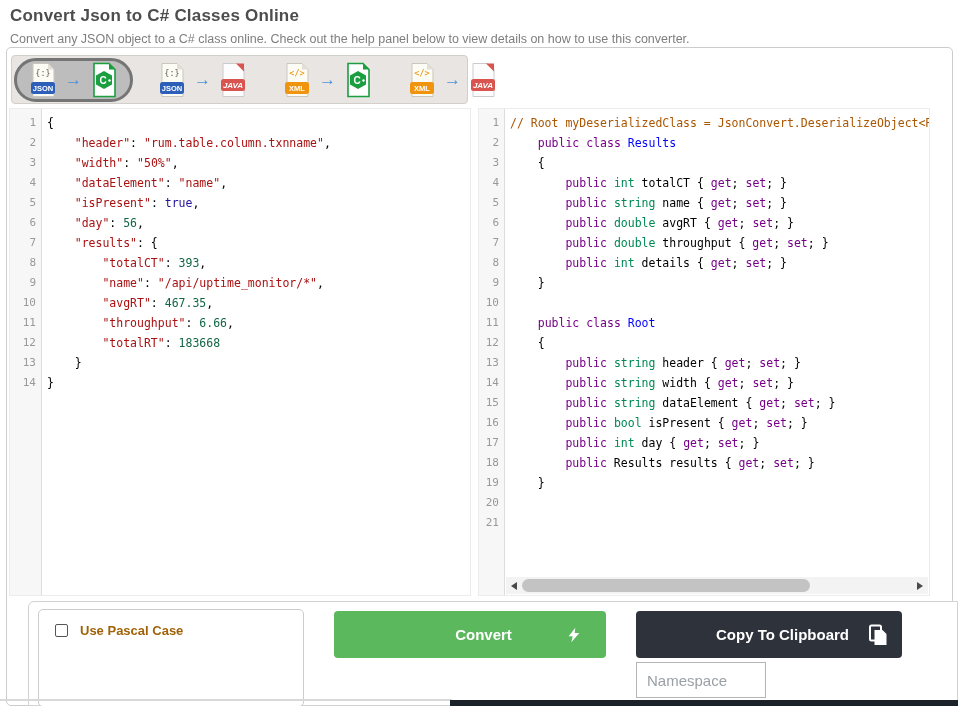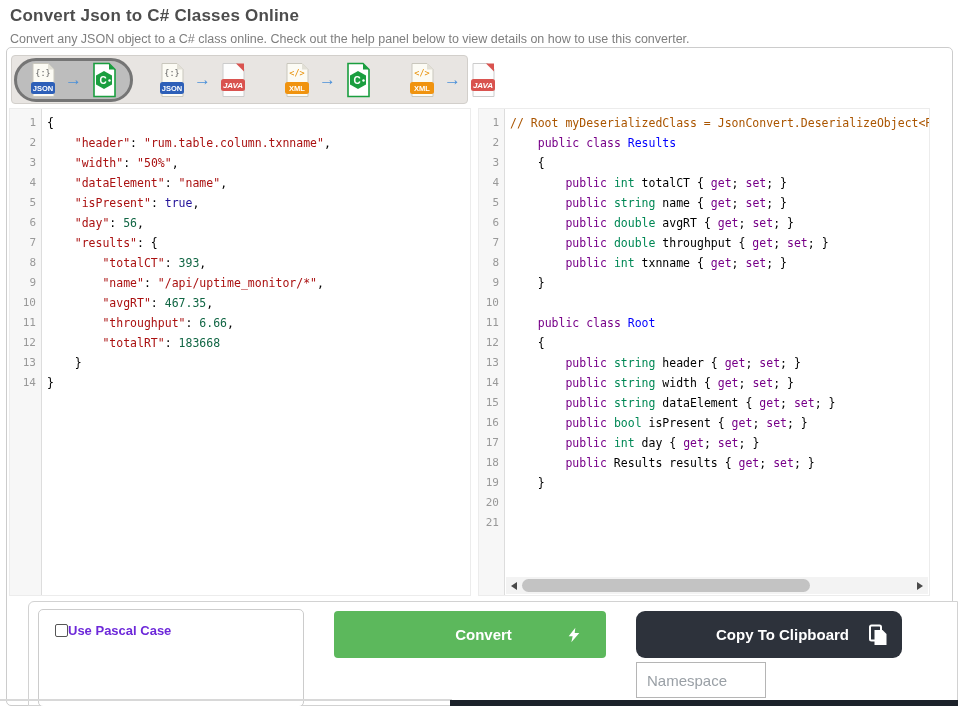--- a/index.html
+++ b/index.html
@@ -64,27 +64,27 @@
                   background:#fff; border:1px solid #d2d2d2; border-radius:6px 0 0 0; }
 
   .settings-card { position:absolute; left:9px; top:7px; width:266px; height:98px;
                    border:1px solid #cccccc; border-radius:5px; background:#fff; overflow:hidden; }
   .settings-header { display:flex; align-items:center; justify-content:space-between;
                      padding:13px 16px; background:#fafafa; border-bottom:1px solid #e0e0e0; }
   .settings-title { font-size:15px; font-weight:bold; color:#7a7a7a; }
   .settings-body { padding:13px 16px; display:flex; align-items:center; }
   .checkbox { width:13px; height:13px; border:1.5px solid #555; border-radius:2px;
               background:#fff; flex:none; }
-  .checkbox-label { margin-left:0; font-size:13px; font-weight:bold; color:#6d28d9; }
+  .checkbox-label { margin-left:12px; font-size:13px; font-weight:bold; color:#a16207; }
 
   .btn { position:absolute; border:none; border-radius:4px; color:#fff; font-weight:bold;
          font-family:"Liberation Sans", sans-serif; display:flex; align-items:center;
          justify-content:center; cursor:pointer;padding-left:27px; }
   .btn-convert { left:305px; top:9px; width:272px; height:47px; background:#5cb85c; font-size:15px; }
-  .btn-copy    { left:607px; top:9px; width:266px; height:47px; background:#2d323b; font-size:15px;border-radius:9px; }
+  .btn-copy    { left:607px; top:9px; width:266px; height:47px; background:#2d323b; font-size:15px; }
   .btn-zip     { left:739px; top:59px; width:134px; height:46px; background:#2d323b;
                  font-size:13.5px; border-radius:3px; }
   .btn .side-icon { position:absolute; right:24px; top:50%; transform:translateY(-50%); }
   .btn-copy .side-icon { right:14px; }
   .btn-zip  .side-icon { right:5px; }
 
   .namespace-input { position:absolute; left:607px; top:60px; width:130px; height:36px;
                      border:1px solid #b5b5b5; font-size:15px; padding:0 10px;
                      color:#444; font-family:"Liberation Sans", sans-serif; }
   .namespace-input::placeholder { color:#9aa0a6; }
@@ -234,21 +234,21 @@
         <div class="ln">21</div>
       </div>
     <div class="code">
         <div class="code-line"><span class="tok-cmt">// Root myDeserializedClass = JsonConvert.DeserializeObject&lt;R</span></div>
         <div class="code-line"><span>    </span><span class="tok-kw">public</span><span> </span><span class="tok-kw">class</span><span> </span><span class="tok-def">Results</span></div>
         <div class="code-line"><span>    {</span></div>
         <div class="code-line"><span>        </span><span class="tok-kw">public</span><span> </span><span class="tok-type">int</span><span> totalCT { </span><span class="tok-kw">get</span><span>; </span><span class="tok-kw">set</span><span>; }</span></div>
         <div class="code-line"><span>        </span><span class="tok-kw">public</span><span> </span><span class="tok-type">string</span><span> name { </span><span class="tok-kw">get</span><span>; </span><span class="tok-kw">set</span><span>; }</span></div>
         <div class="code-line"><span>        </span><span class="tok-kw">public</span><span> </span><span class="tok-type">double</span><span> avgRT { </span><span class="tok-kw">get</span><span>; </span><span class="tok-kw">set</span><span>; }</span></div>
         <div class="code-line"><span>        </span><span class="tok-kw">public</span><span> </span><span class="tok-type">double</span><span> throughput { </span><span class="tok-kw">get</span><span>; </span><span class="tok-kw">set</span><span>; }</span></div>
-        <div class="code-line"><span>        </span><span class="tok-kw">public</span><span> </span><span class="tok-type">int</span><span> txnname { </span><span class="tok-kw">get</span><span>; </span><span class="tok-kw">set</span><span>; }</span></div>
+        <div class="code-line"><span>        </span><span class="tok-kw">public</span><span> </span><span class="tok-type">int</span><span> details { </span><span class="tok-kw">get</span><span>; </span><span class="tok-kw">set</span><span>; }</span></div>
         <div class="code-line"><span>    }</span></div>
         <div class="code-line"></div>
         <div class="code-line"><span>    </span><span class="tok-kw">public</span><span> </span><span class="tok-kw">class</span><span> </span><span class="tok-def">Root</span></div>
         <div class="code-line"><span>    {</span></div>
         <div class="code-line"><span>        </span><span class="tok-kw">public</span><span> </span><span class="tok-type">string</span><span> header { </span><span class="tok-kw">get</span><span>; </span><span class="tok-kw">set</span><span>; }</span></div>
         <div class="code-line"><span>        </span><span class="tok-kw">public</span><span> </span><span class="tok-type">string</span><span> width { </span><span class="tok-kw">get</span><span>; </span><span class="tok-kw">set</span><span>; }</span></div>
         <div class="code-line"><span>        </span><span class="tok-kw">public</span><span> </span><span class="tok-type">string</span><span> dataElement { </span><span class="tok-kw">get</span><span>; </span><span class="tok-kw">set</span><span>; }</span></div>
         <div class="code-line"><span>        </span><span class="tok-kw">public</span><span> </span><span class="tok-type">bool</span><span> isPresent { </span><span class="tok-kw">get</span><span>; </span><span class="tok-kw">set</span><span>; }</span></div>
         <div class="code-line"><span>        </span><span class="tok-kw">public</span><span> </span><span class="tok-type">int</span><span> day { </span><span class="tok-kw">get</span><span>; </span><span class="tok-kw">set</span><span>; }</span></div>
         <div class="code-line"><span>        </span><span class="tok-kw">public</span><span> Results results { </span><span class="tok-kw">get</span><span>; </span><span class="tok-kw">set</span><span>; }</span></div>

